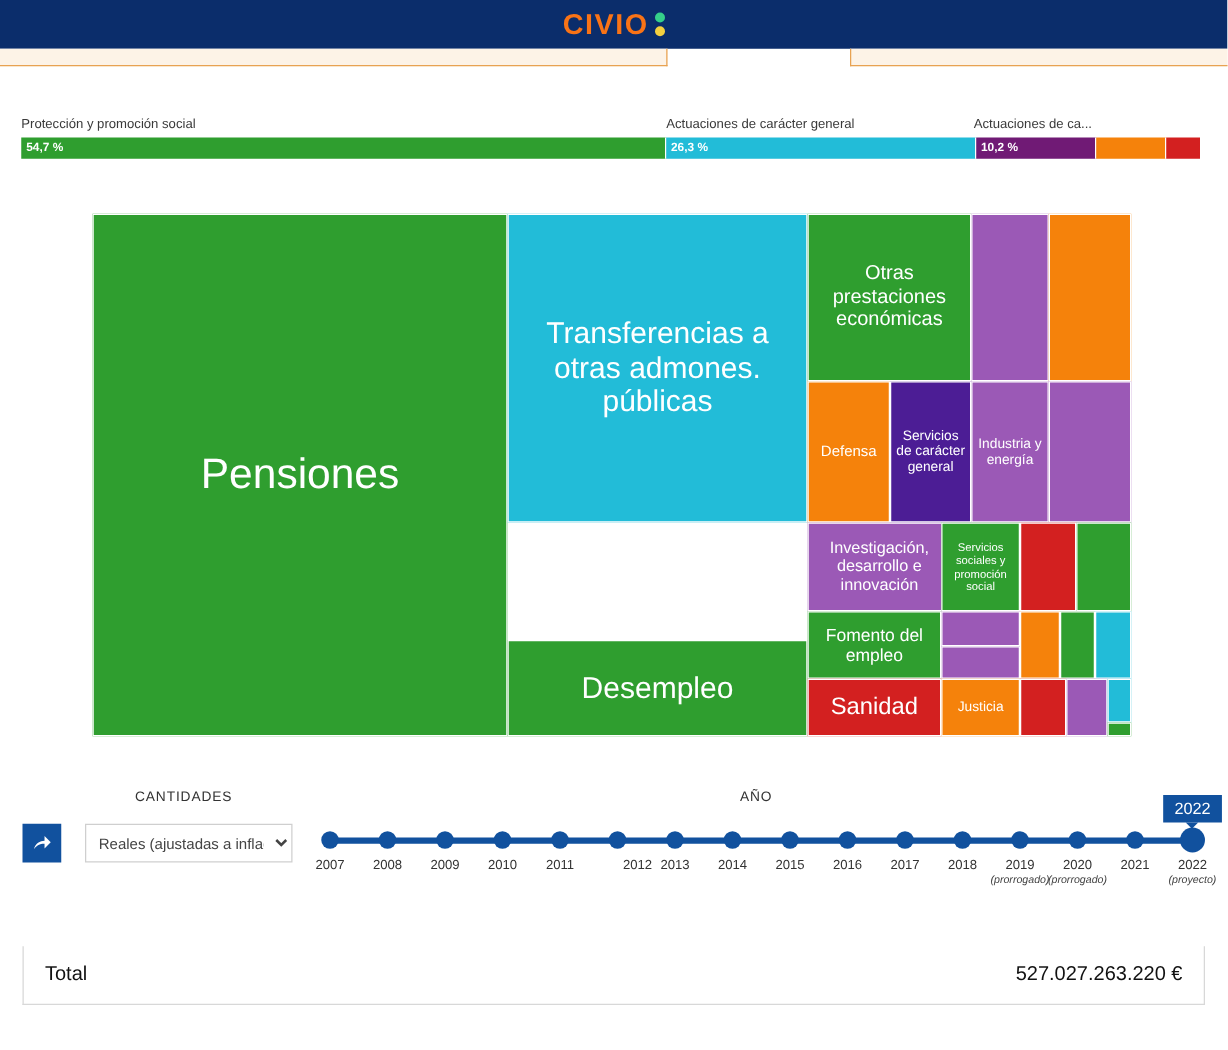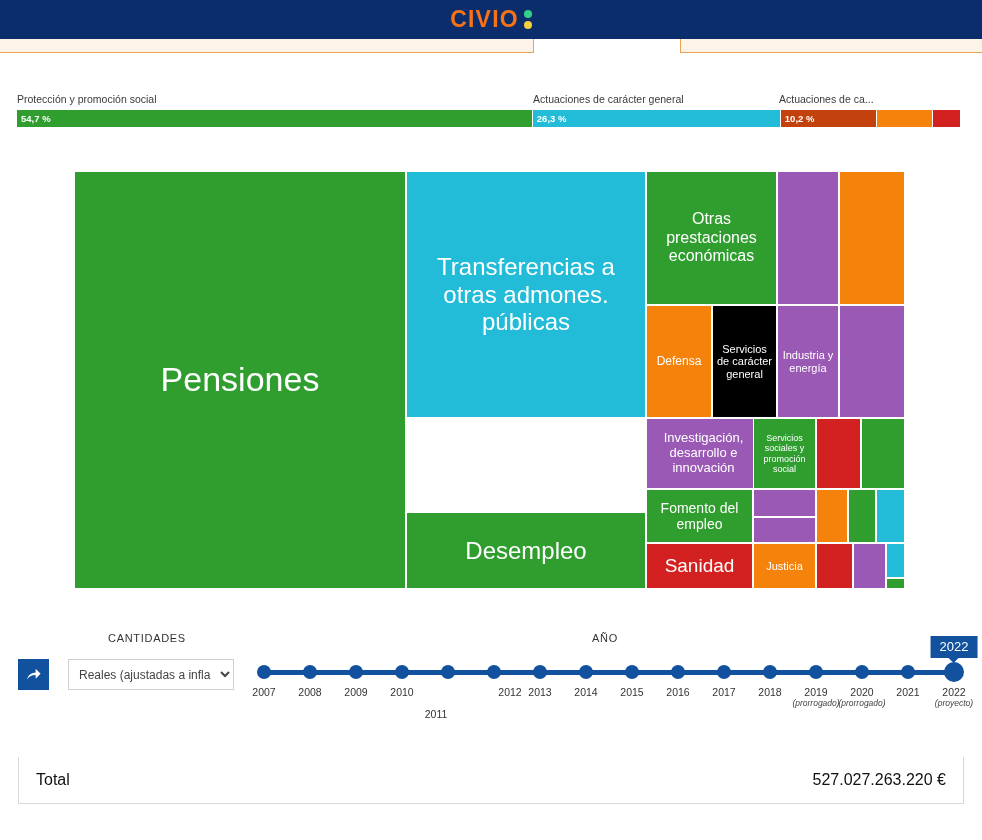--- a/index.html
+++ b/index.html
@@ -182,21 +182,21 @@
         <div class="pct-label" style="left: 516px;">Actuaciones de carácter general</div>
         <div class="pct-label" style="left: 762px;">Actuaciones de ca...</div>
       </div>
     <div class="pct-bar" id="pct-bar">
         <div class="pct-seg" title="Protección y promoción social" style="width: 54.7%; background: rgb(47, 158, 47);">
           <span class="val">54,7 %</span>
         </div>
         <div class="pct-seg" title="Actuaciones de carácter general" style="width: 26.3%; background: rgb(34, 188, 216);">
           <span class="val">26,3 %</span>
         </div>
-        <div class="pct-seg" title="Actuaciones de carácter económico" style="width: 10.2%; background: #c2410c;">
+        <div class="pct-seg" title="Actuaciones de carácter económico" style="width: 10.2%; background: #701a75;">
           <span class="val">10,2 %</span>
         </div>
         <div class="pct-seg" title="Servicios públicos básicos" style="width: 5.9%; background: rgb(245, 130, 11);">
           <span class="val"></span>
         </div>
         <div class="pct-seg" title="Otros" style="width: 2.9%; background: rgb(211, 32, 32);">
           <span class="val"></span>
         </div>
       </div>
   </div>
@@ -216,21 +216,21 @@
       </div>
       <div class="cell" style="left: 703px; top: 0px; width: 62px; height: 134px; background: rgb(155, 89, 182); font-size: 11px;">
         <span></span>
       </div>
       <div class="cell" style="left: 765px; top: 0px; width: 66px; height: 134px; background: rgb(245, 130, 11); font-size: 11px;">
         <span></span>
       </div>
       <div class="cell" style="left: 572px; top: 134px; width: 66px; height: 113px; background: rgb(245, 130, 11); font-size: 12px;">
         <span>Defensa</span>
       </div>
-      <div class="cell" style="left: 638px; top: 134px; width: 65px; height: 113px; background: #000000; font-size: 11px;">
+      <div class="cell" style="left: 638px; top: 134px; width: 65px; height: 113px; background: #4c1d95; font-size: 11px;">
         <span>Servicios de carácter general</span>
       </div>
       <div class="cell" style="left: 703px; top: 134px; width: 62px; height: 113px; background: rgb(155, 89, 182); font-size: 11px;">
         <span>Industria y energía</span>
       </div>
       <div class="cell" style="left: 765px; top: 134px; width: 66px; height: 113px; background: rgb(155, 89, 182); font-size: 11px;">
         <span></span>
       </div>
       <div class="cell" style="left: 572px; top: 247px; width: 115px; height: 71px; background: rgb(155, 89, 182); font-size: 13px;">
         <span>Investigación, desarrollo e innovación</span>
@@ -299,21 +299,21 @@
     <div class="tl-track"></div>
   <div class="tl-dot" style="left: 14px;"></div>
       <div class="tl-year" style="left: 14px;">2007</div>
       <div class="tl-dot" style="left: 60px;"></div>
       <div class="tl-year" style="left: 60px;">2008</div>
       <div class="tl-dot" style="left: 106px;"></div>
       <div class="tl-year" style="left: 106px;">2009</div>
       <div class="tl-dot" style="left: 152px;"></div>
       <div class="tl-year" style="left: 152px;">2010</div>
       <div class="tl-dot" style="left: 198px;"></div>
-      <div class="tl-year" style="left: 186px; margin-top: 22px;">2011</div>
+      <div class="tl-year" style="left: 198px;">2011</div>
       <div class="tl-dot" style="left: 244px;"></div>
       <div class="tl-year" style="left: 244px; padding-left: 32px;">2012</div>
       <div class="tl-dot" style="left: 290px;"></div>
       <div class="tl-year" style="left: 290px;">2013</div>
       <div class="tl-dot" style="left: 336px;"></div>
       <div class="tl-year" style="left: 336px;">2014</div>
       <div class="tl-dot" style="left: 382px;"></div>
       <div class="tl-year" style="left: 382px;">2015</div>
       <div class="tl-dot" style="left: 428px;"></div>
       <div class="tl-year" style="left: 428px;">2016</div>

